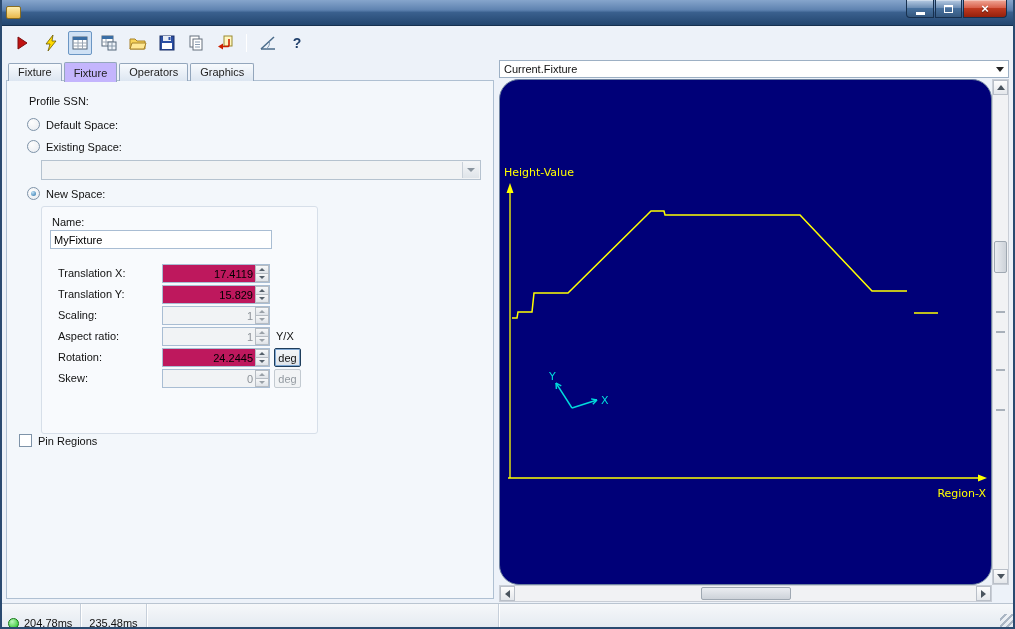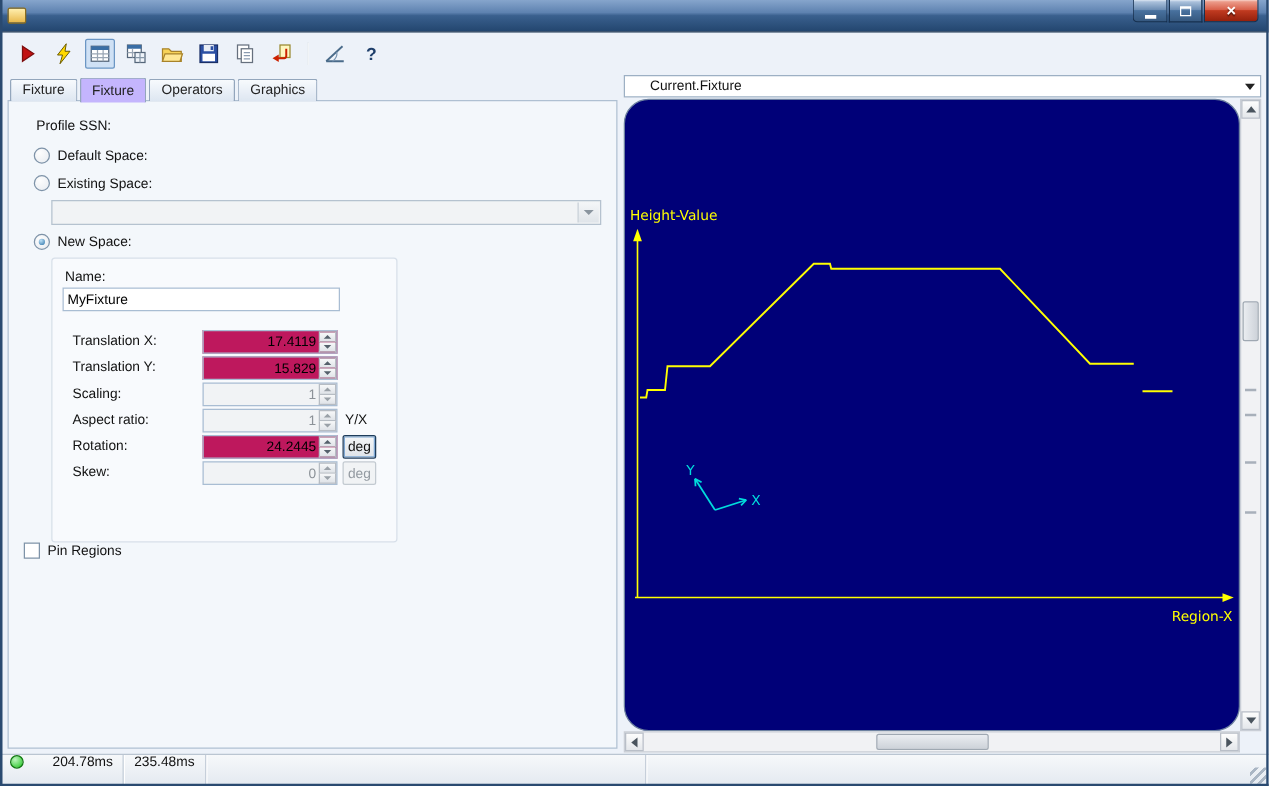--- a/index.html
+++ b/index.html
@@ -84,21 +84,21 @@
     justify-content:center; background:linear-gradient(#F4F6F8,#DEE3E9); border:1px solid #7E8A96; border-radius:2px; }
   .degbtn.default { border-color:#1F3D5C; box-shadow:0 0 0 1px #7FA8D4 inset; }
   .degbtn.disabled { color:#939AA1; border-color:#C3CAD1; background:#F1F3F5; box-shadow:none; }
   .suffix { position:absolute; left:234px; top:0; line-height:19px; }
   .check-row { position:absolute; display:flex; align-items:center; gap:6px; }
   .checkbox { width:13px; height:13px; border:1px solid #7E93A8; background:#fff; }
 
   
   .right-panel { position:absolute; left:498px; top:60px; width:512px; height:542px; }
   .view-combo { position:absolute; left:1px; top:0; width:510px; height:18px; background:#fff;
-    border:1px solid #9DB0C4; display:flex; align-items:center; padding:0 20px; }
+    border:1px solid #9DB0C4; display:flex; align-items:center; padding:0 4px; }
   .view-combo .arrow { position:absolute; right:4px; top:6px; width:0; height:0;
     border-left:4px solid transparent; border-right:4px solid transparent; border-top:5px solid #222; }
   .plot { position:absolute; left:1px; top:19px; width:493px; height:506px; background:#000078;
     border:1px solid #6E82A0; }
   #plot-svg { display:block; }
   #plot-svg text { font-family:"DejaVu Sans","Liberation Sans",sans-serif; font-size:11px; }
 
   .vscroll { position:absolute; left:494px; top:19px; width:17px; height:506px; background:#F1F2F4;
     border:1px solid #C9CED6; }
   .hscroll { position:absolute; left:1px; top:525px; width:493px; height:17px; background:#F1F2F4;
@@ -113,21 +113,21 @@
   .tri-r { width:0;height:0;border-top:4px solid transparent;border-bottom:4px solid transparent;border-left:5px solid #4A545E; }
   .v-thumb { position:absolute; left:1px; top:161px; width:13px; height:32px;
     background:linear-gradient(to right,#EAEDF1,#CDD2D9); border:1px solid #9FA8B2; border-radius:2px; }
   .h-thumb { position:absolute; top:1px; left:201px; width:90px; height:13px;
     background:linear-gradient(#EAEDF1,#CDD2D9); border:1px solid #9FA8B2; border-radius:2px; }
   .v-mark { position:absolute; left:3px; width:9px; height:2px; background:#A8B0BA; }
 
   
   .statusbar { position:absolute; left:0; top:603px; width:100%; height:26px; z-index:5;
     background:linear-gradient(#F6F8FA,#E3E9F0); border-top:1px solid #BAC5D1; display:flex; align-items:stretch; }
-  .scell { display:flex; align-items:flex-start; gap:23px; padding:0 8px;
+  .scell { display:flex; align-items:flex-end; gap:5px; padding:0 8px;
     border-right:1px solid #C6CFDA; box-shadow:1px 0 0 #fff; }
   .scell.spacer { width:352px; }
   .led { width:11px; height:11px; border-radius:50%; border:1px solid #117711; }
   .resize-grip { position:absolute; right:2px; bottom:2px; width:13px; height:13px;
     background:repeating-linear-gradient(135deg, transparent 0 3px, #AAB6C4 3px 5px); }
 
   .frame { position:absolute; inset:0; border:2px solid #2A4A70; border-top:none;
     pointer-events:none; z-index:60; }
 </style>
 </head>

